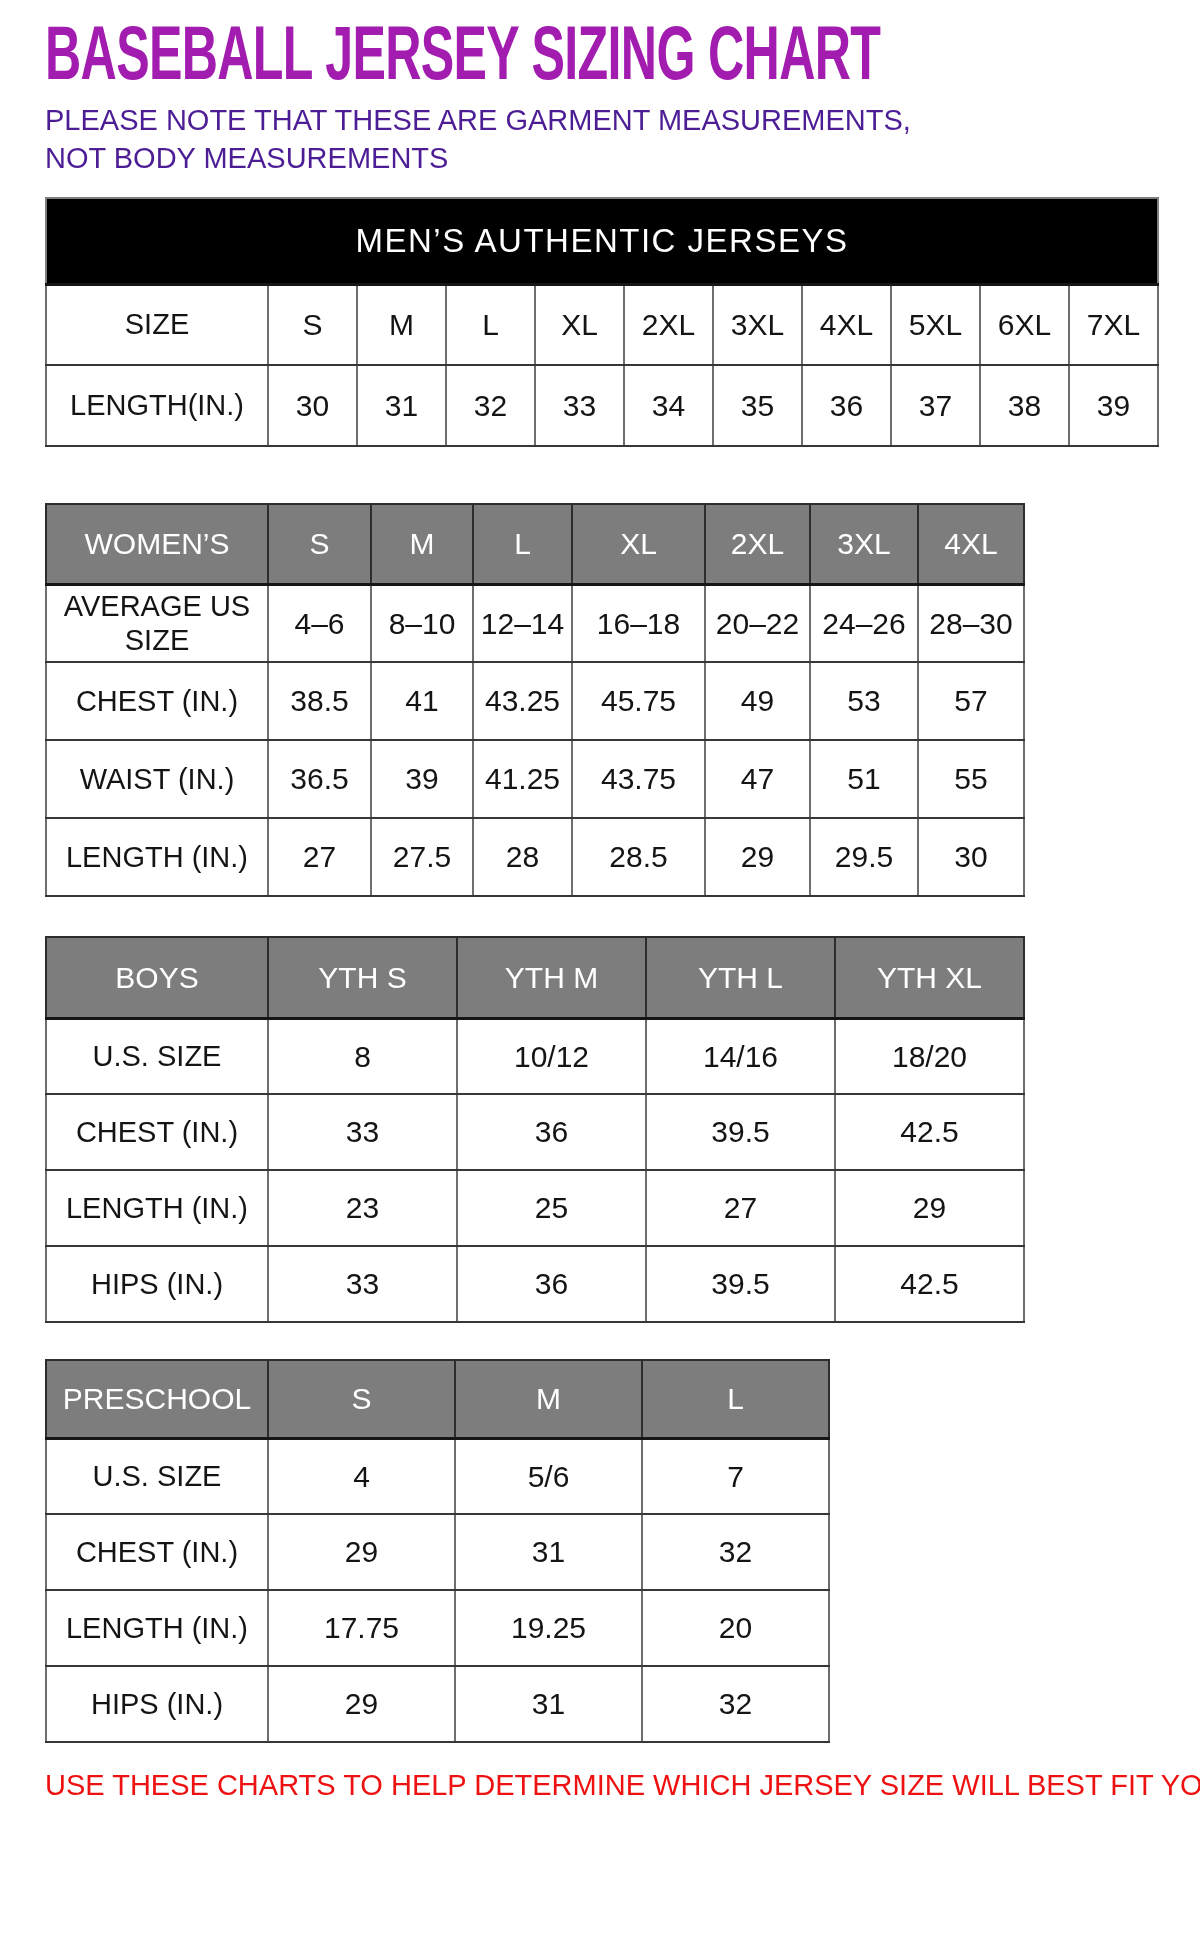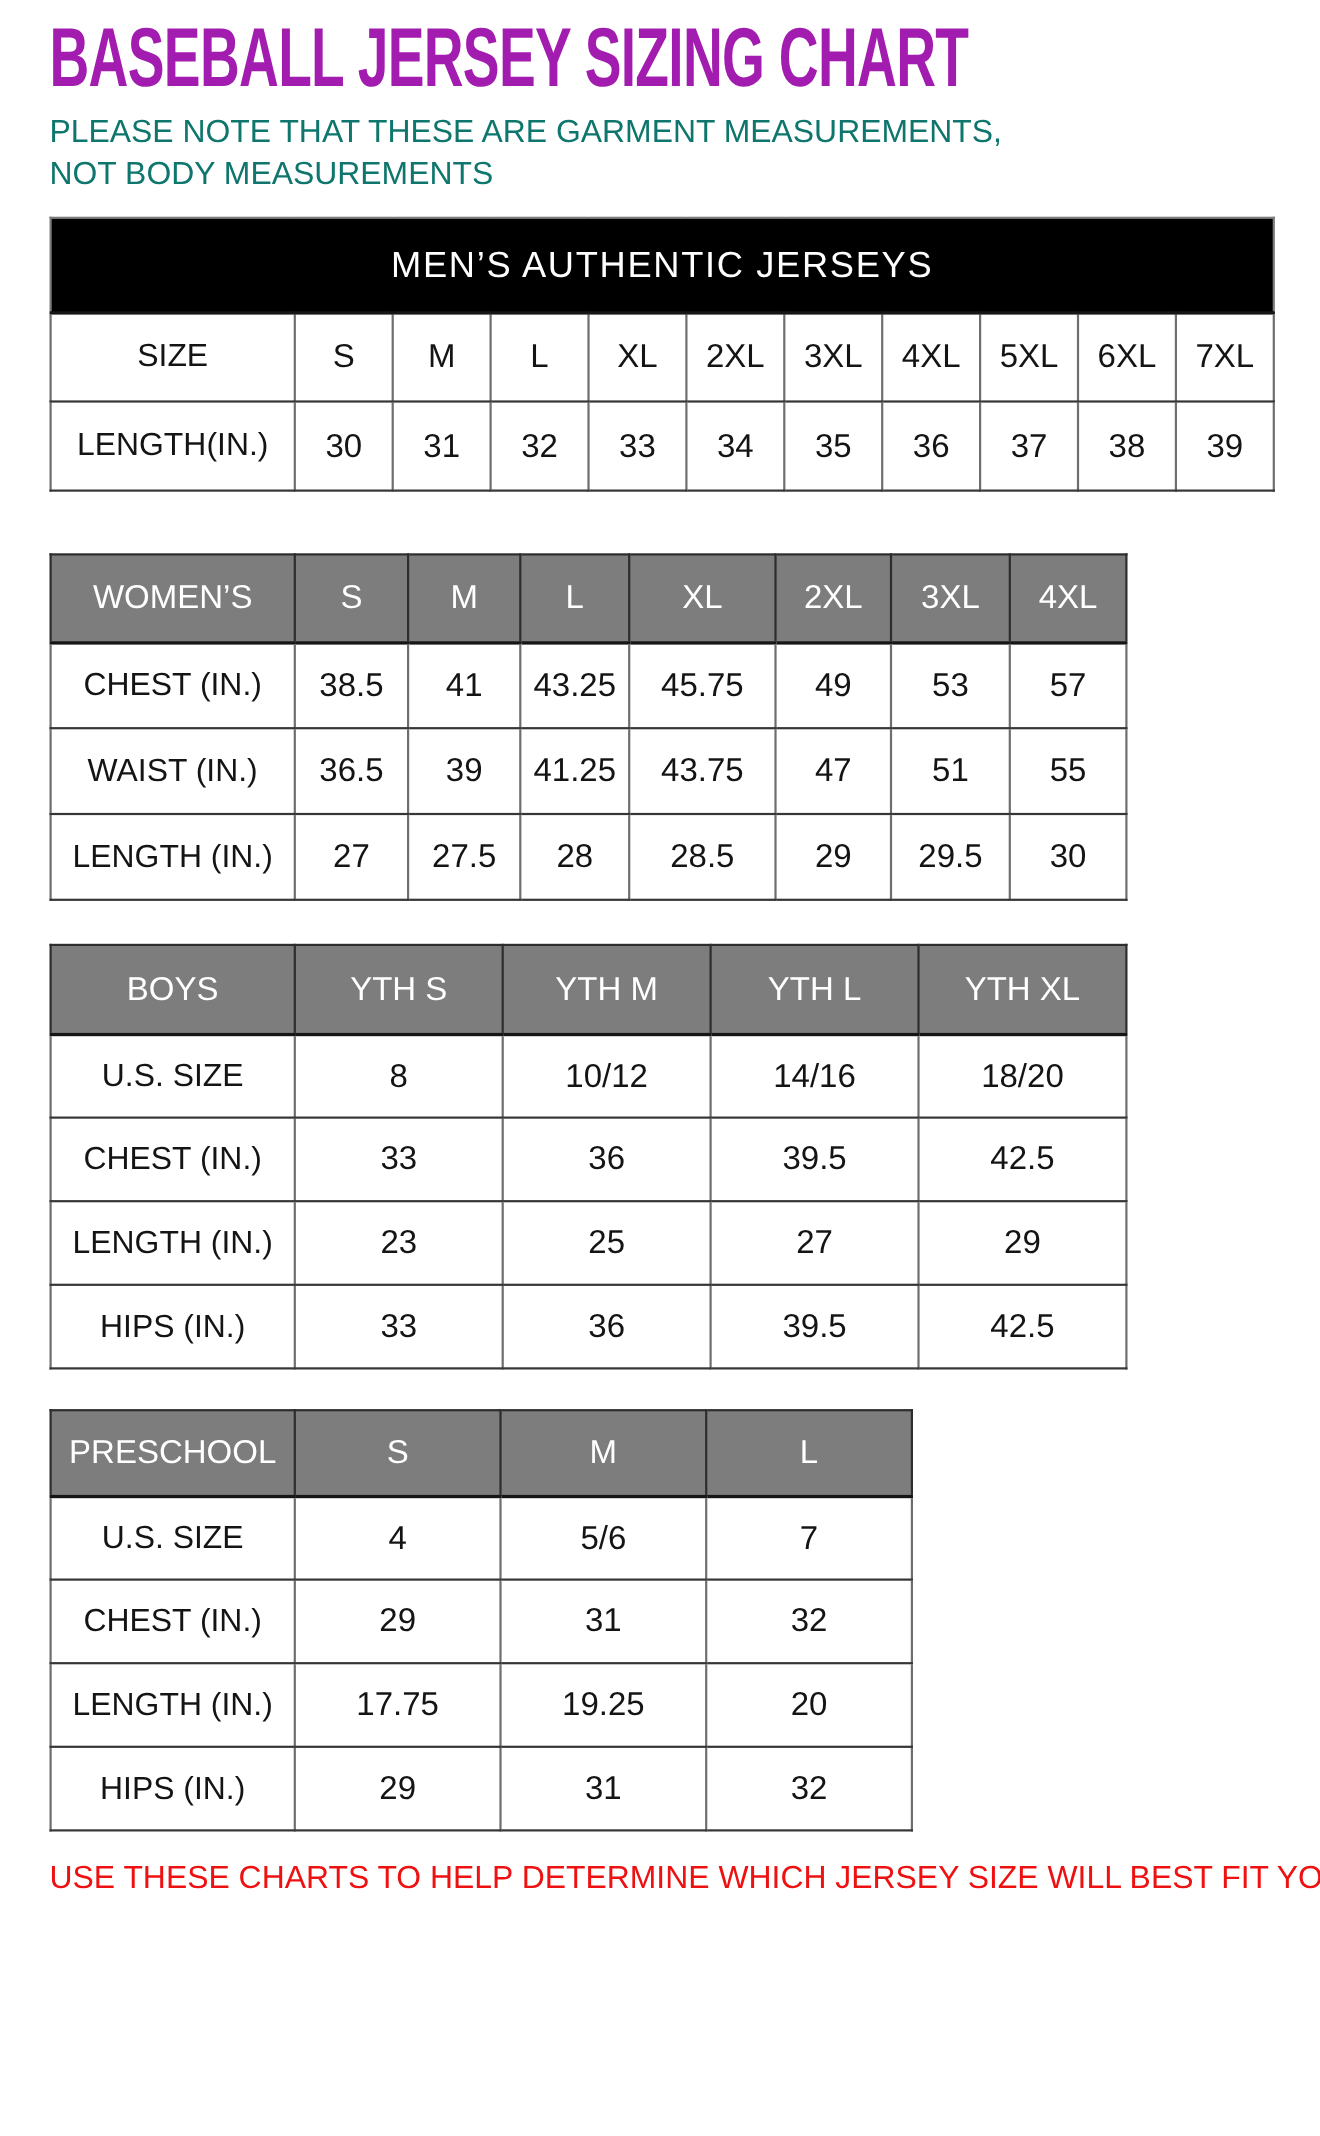--- a/index.html
+++ b/index.html
@@ -23,21 +23,21 @@
     transform:scaleX(0.66);
     transform-origin:0 50%;
     letter-spacing:-1px;
   }
 
   .note {
     margin-top:14px;
     width:930px;
     font-size:29px;
     line-height:1.3;
-    color:#0f766e;
+    color:#4c1d95;
   }
 
   table.t {
     border-collapse:collapse;
     table-layout:fixed;
   }
   .t th, .t td {
     border-left:2px solid #6e6e6e;
     border-right:2px solid #6e6e6e;
     border-top:2px solid #363636;
@@ -165,20 +165,30 @@
             <th class="ghead">M</th>
             <th class="ghead">L</th>
             <th class="ghead">XL</th>
             <th class="ghead">2XL</th>
             <th class="ghead">3XL</th>
             <th class="ghead">4XL</th>
           </tr>
         </thead>
         <tbody>
           <tr>
+            <th class="rowlabel">AVERAGE US SIZE</th>
+            <td>4–6</td>
+            <td>8–10</td>
+            <td>12–14</td>
+            <td>16–18</td>
+            <td>20–22</td>
+            <td>24–26</td>
+            <td>28–30</td>
+          </tr>
+          <tr>
             <th class="rowlabel">CHEST (IN.)</th>
             <td>38.5</td>
             <td>41</td>
             <td>43.25</td>
             <td>45.75</td>
             <td>49</td>
             <td>53</td>
             <td>57</td>
           </tr>
           <tr>

